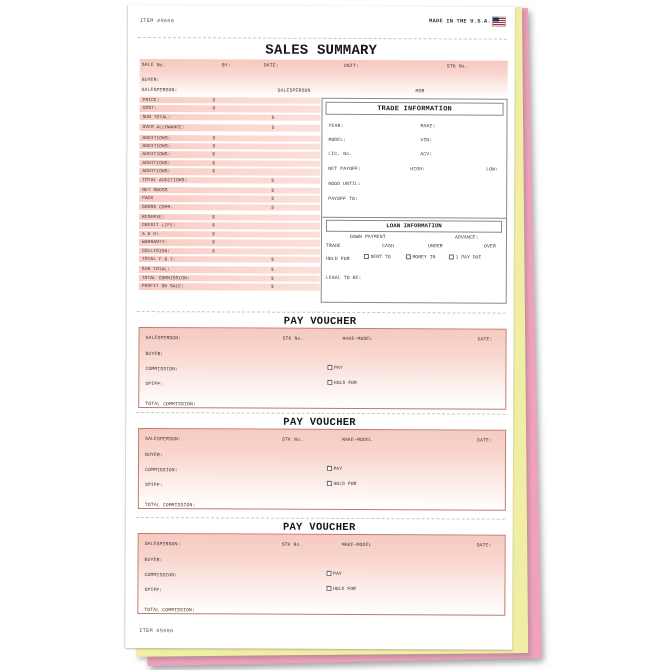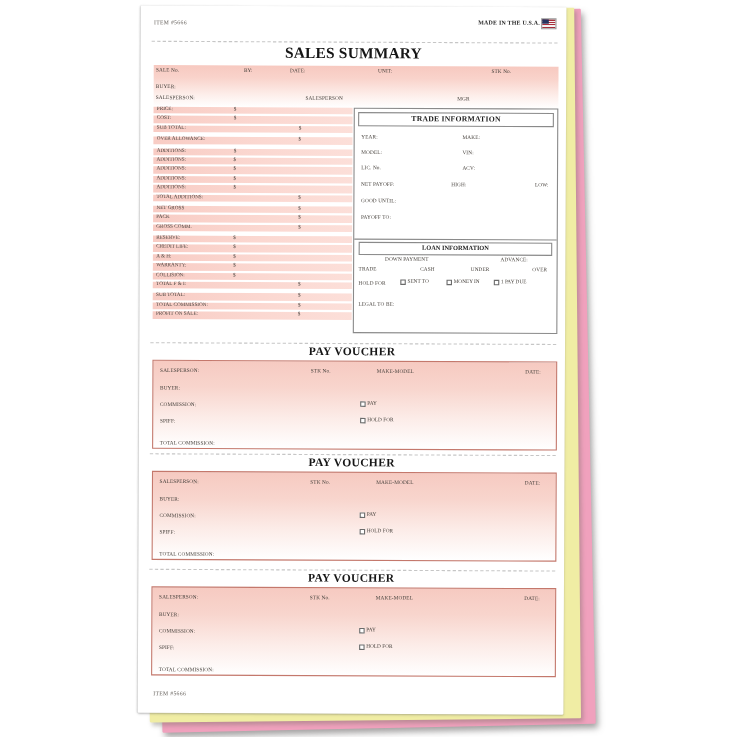--- a/index.html
+++ b/index.html
@@ -1,17 +1,17 @@
 <!DOCTYPE html>
 <html><head>
 <meta charset="utf-8">
 <style>
   html,body{margin:0;padding:0;background:#fff;}
   .scene{position:relative;width:670px;height:670px;overflow:hidden;background:#fff;
-         font-family:Liberation Serif, serif;}
+         font-family:Liberation Mono, monospace;}
   .sheet{position:absolute;border-radius:1px;}
   .sheet-pink{left:134px;top:8px;width:394px;height:650px;background:#f0a1bd;
               transform:rotate(-1.2deg);transform-origin:top right;
               box-shadow:2px 4px 6px rgba(90,85,85,.55);}
   .sheet-yellow{left:130px;top:7px;width:392px;height:646px;background:#f0eda4;
               transform:rotate(-0.55deg);transform-origin:top right;
               box-shadow:2px 3px 4px rgba(110,105,95,.4);}
   .sheet-white{left:128px;top:5px;width:387px;height:643px;background:#fff;
               transform:rotate(0.25deg);transform-origin:top left;
               box-shadow:0 1px 2px rgba(80,80,80,.35),-1px 0 1px rgba(150,150,150,.25);}

